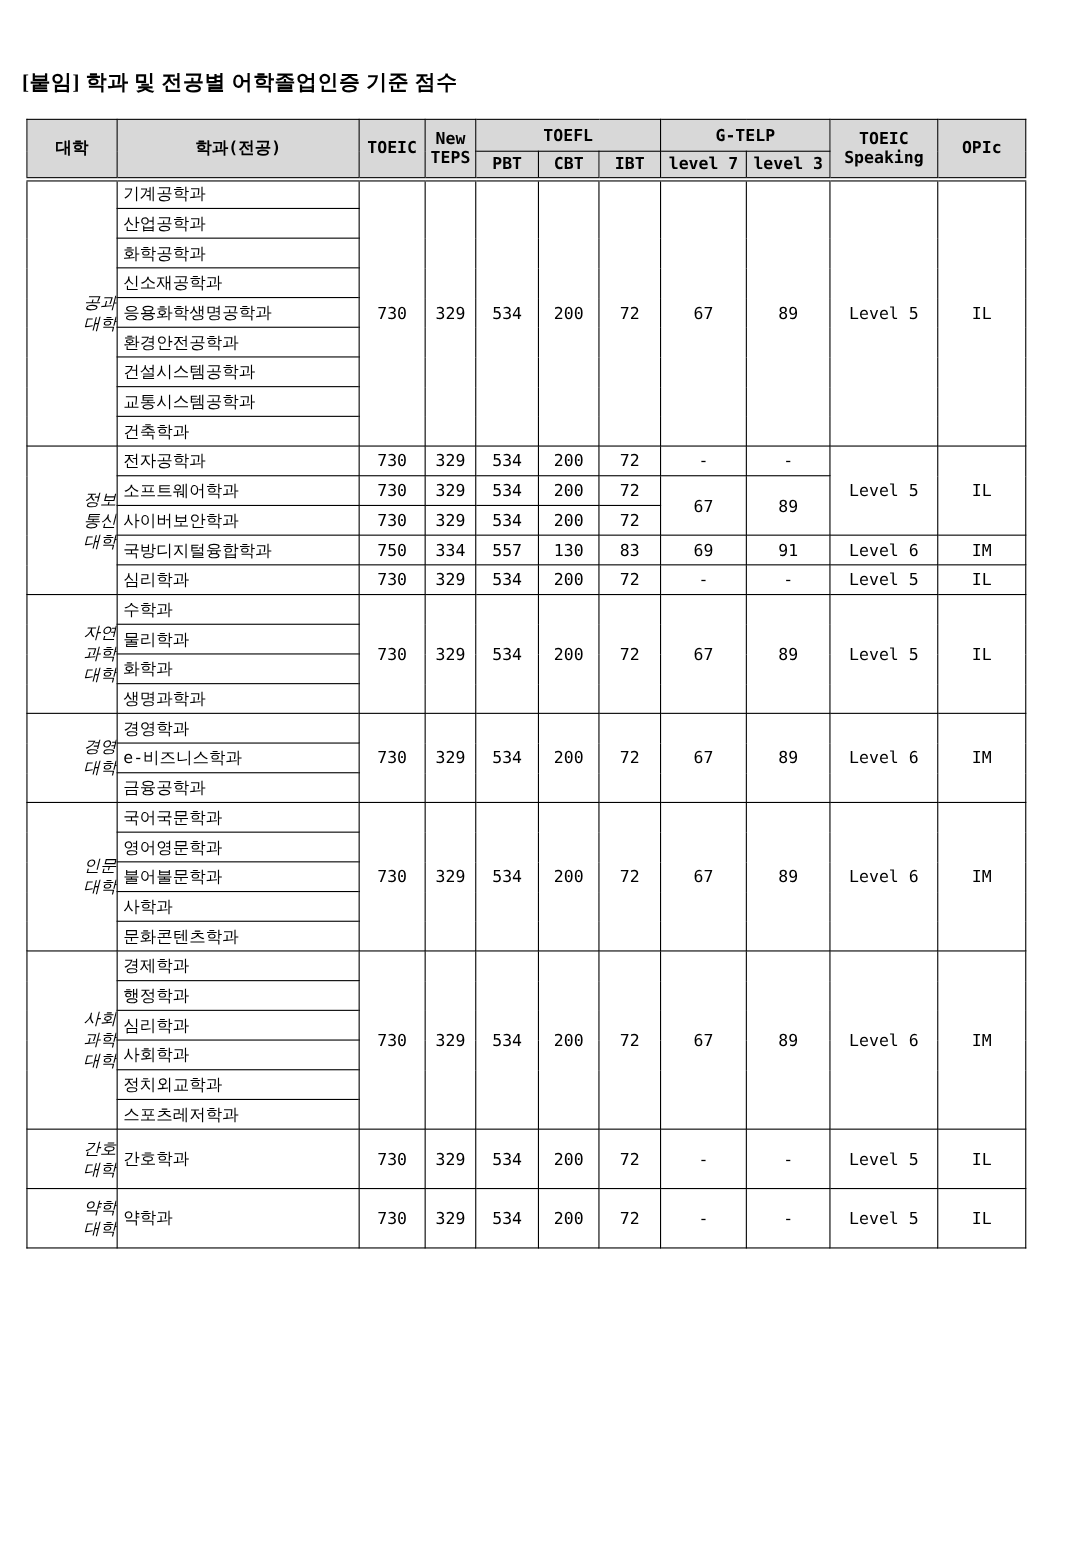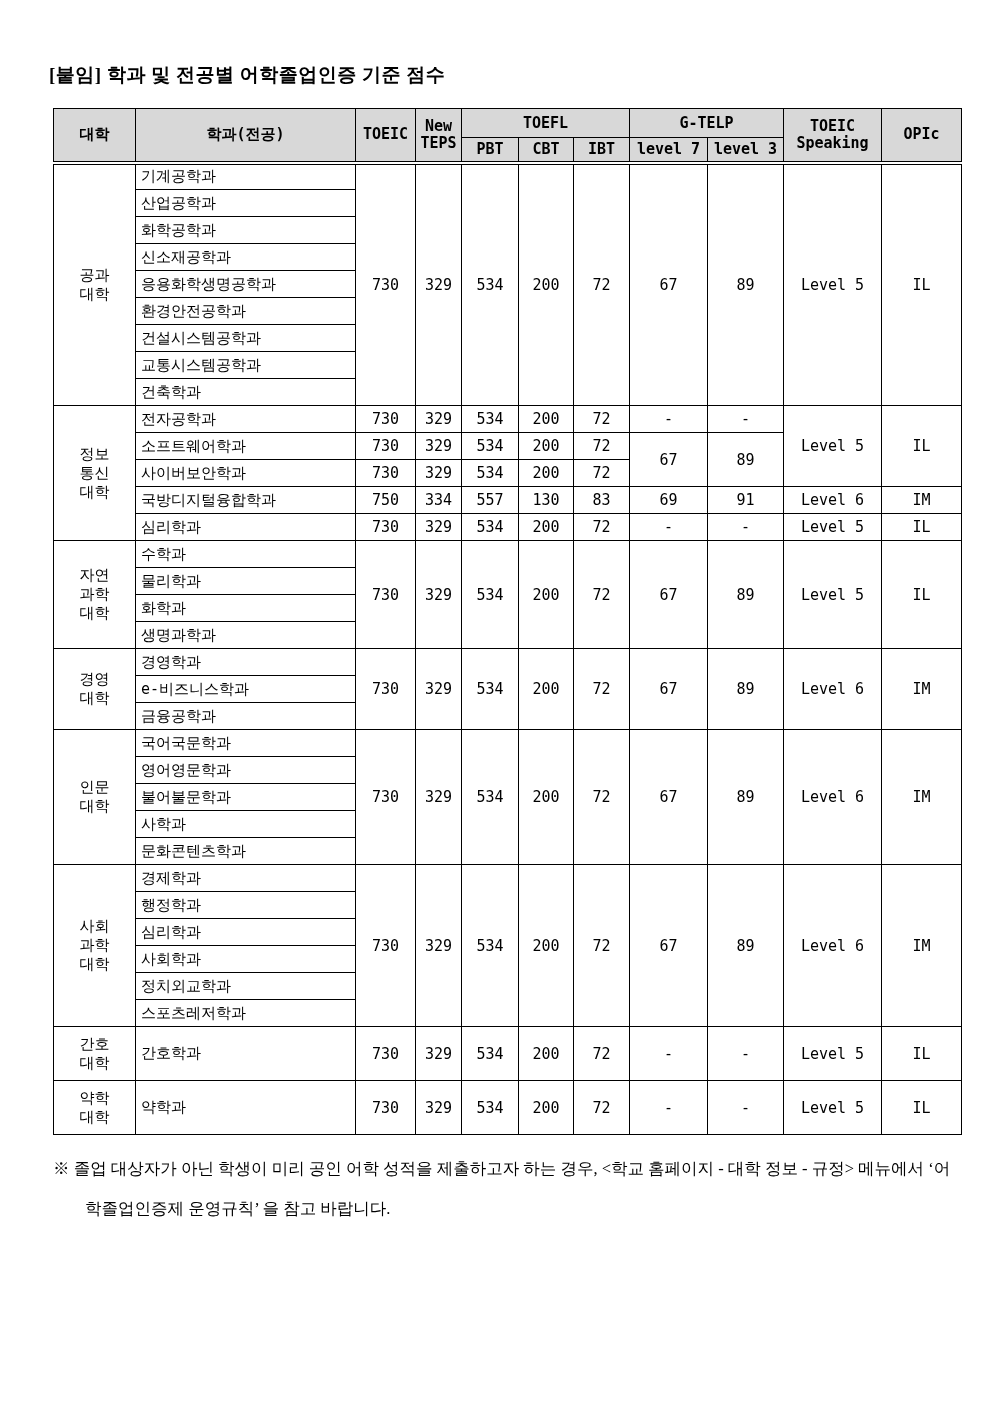--- a/index.html
+++ b/index.html
@@ -3,21 +3,21 @@
 <meta charset="utf-8">
 <style>
   * { box-sizing: border-box; }
   html, body { margin: 0; padding: 0; }
   body {
     width: 992px; height: 1403px;
     background: #ffffff; color: #000000;
     font-family: "DejaVu Sans Mono", "DejaVu Sans", monospace;
     overflow: hidden;
   }
-  .page { padding: 62px 36px 0 49px; }
+  .page { padding: 62px 36px 0 20px; }
 
   .title {
     font-family: "Liberation Serif", serif;
     font-weight: bold;
     font-size: 19px;
     letter-spacing: 0.5px;
     margin: 0 0 20px 0;
   }
 
   table.scores {
@@ -42,21 +42,21 @@
   }
   .scores thead tr.h1 { height: 29px; }
   .scores thead tr.h2 { height: 25px; margin-top: 16px; }
 
   .scores tbody tr { height: 27px; }
   .scores tbody tr.tall { height: 54px; }
   
   .scores tbody tr:first-child td { border-top: 4px double #000; }
 
   .scores td { text-align: center; }
-  .scores td.college { text-align: center; line-height: 19px; }
+  .scores td.college { text-align: right; line-height: 19px; font-style: italic; }
   .scores td.dept { text-align: left; padding-left: 5px; margin-left: 12px; }
 
   .footnote {
     width: 908px;
     margin: 14px 0 0 4px;
     font-family: "Liberation Serif", serif;
     font-size: 16.5px;
     line-height: 40px;
     padding-left: 32px;
     text-indent: -32px;
@@ -311,15 +311,14 @@
           <td class="score" rowspan="1">200</td>
           <td class="score" rowspan="1">72</td>
           <td class="score" rowspan="1">-</td>
           <td class="score" rowspan="1">-</td>
           <td class="score" rowspan="1">Level 5</td>
           <td class="score" rowspan="1">IL</td>
         </tr>
       </tbody>
   </table>
 
-  <p class="footnote"><span>※</span> <span>졸업 대상자가 아닌 학생이 미리 공인 어학 성적을 제출하고자 하는 경우, &lt;학교 홈페이지 - 대학 정보 - 규정&gt; 메뉴에서 ‘어학졸업인증제 운영규칙’ 을 참고 바랍니다.</span></p>
 
 </div>
 
 </body></html>

